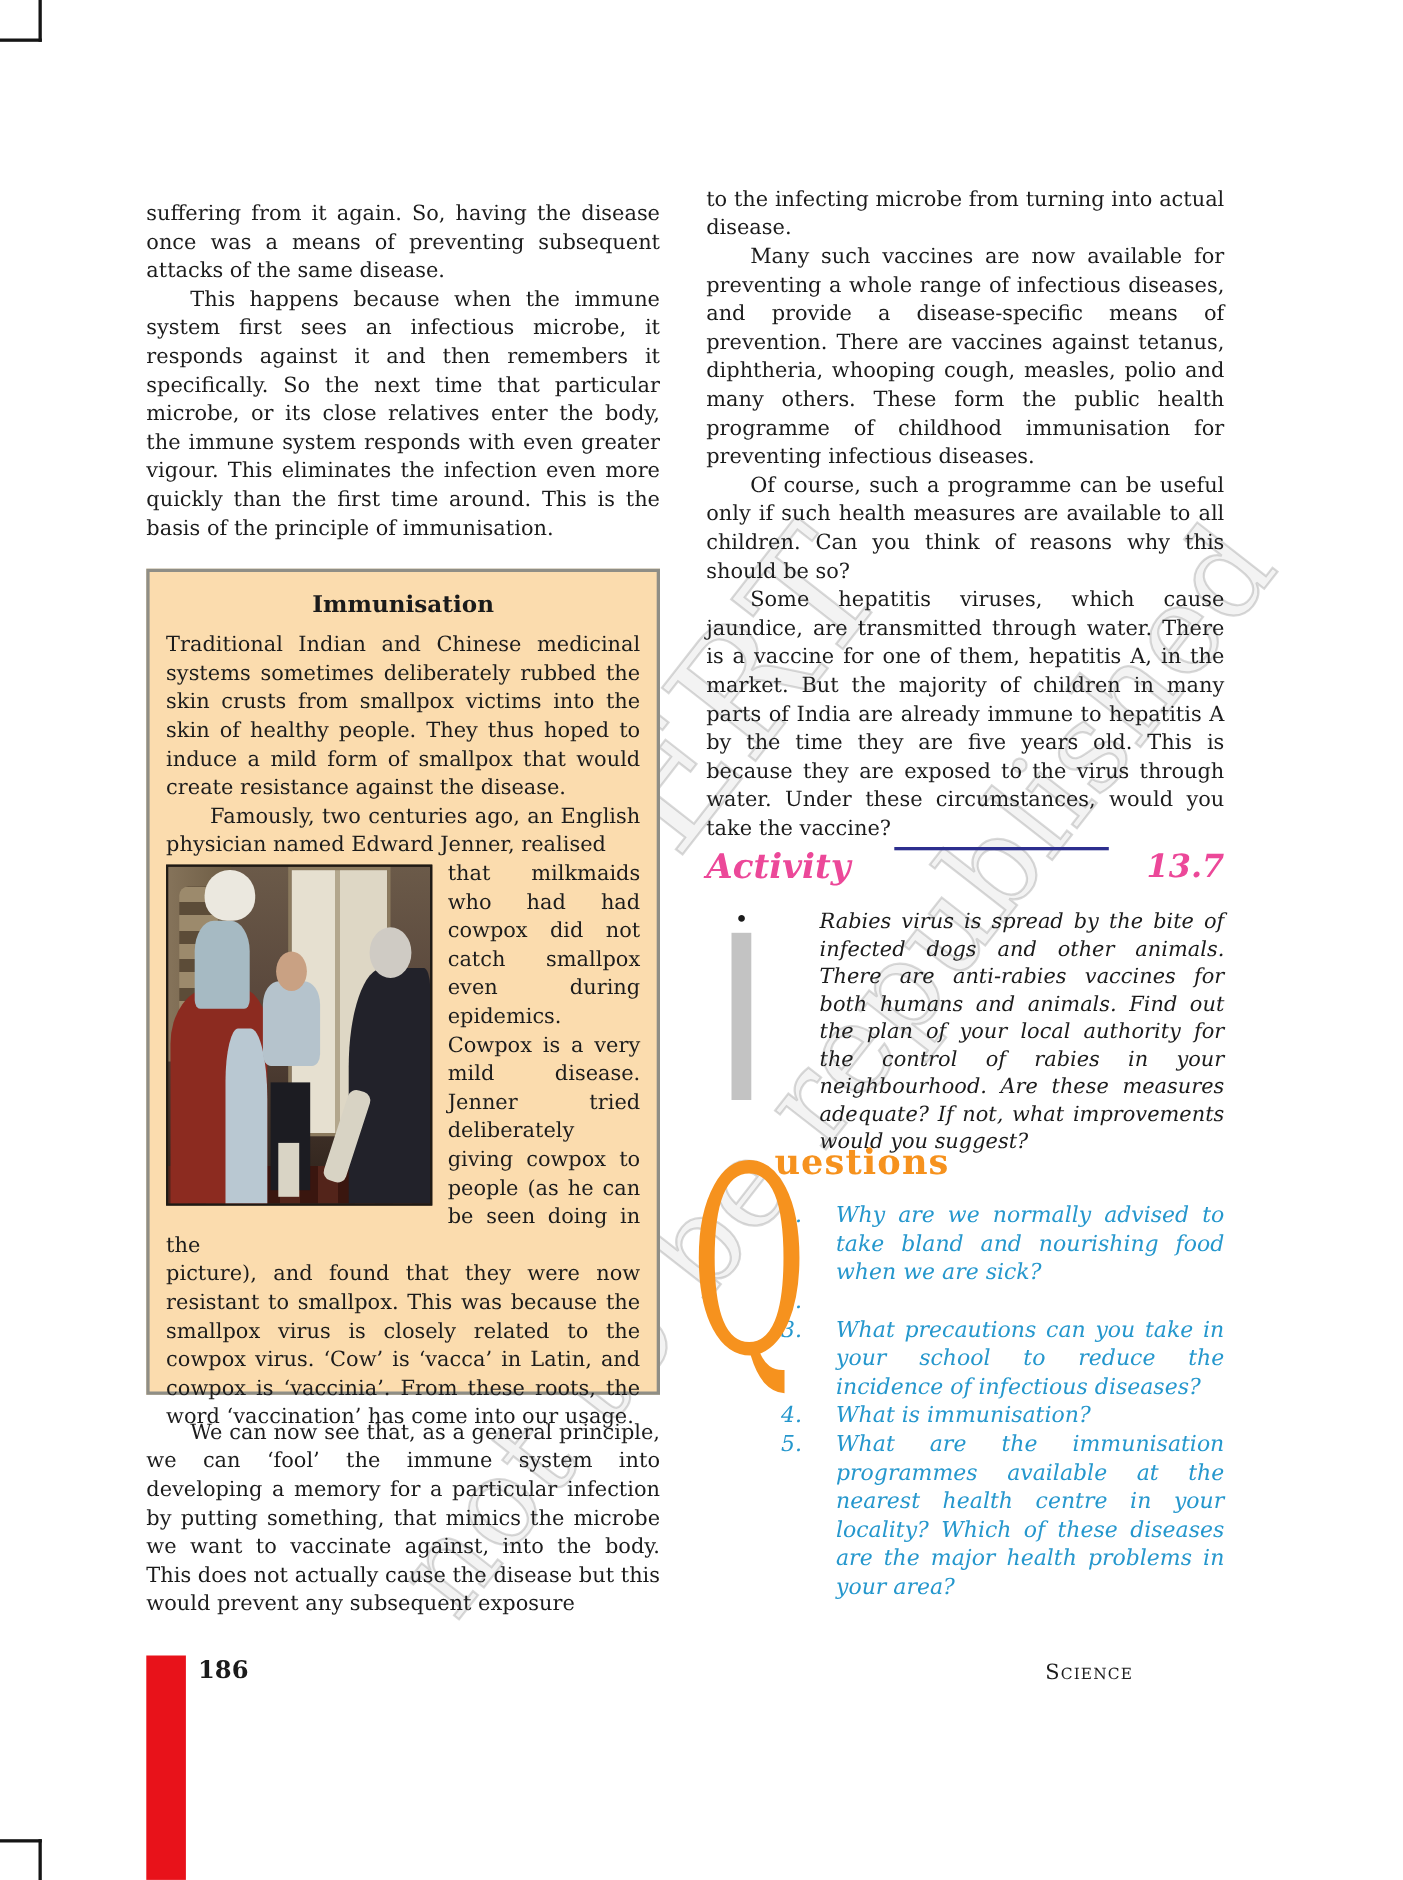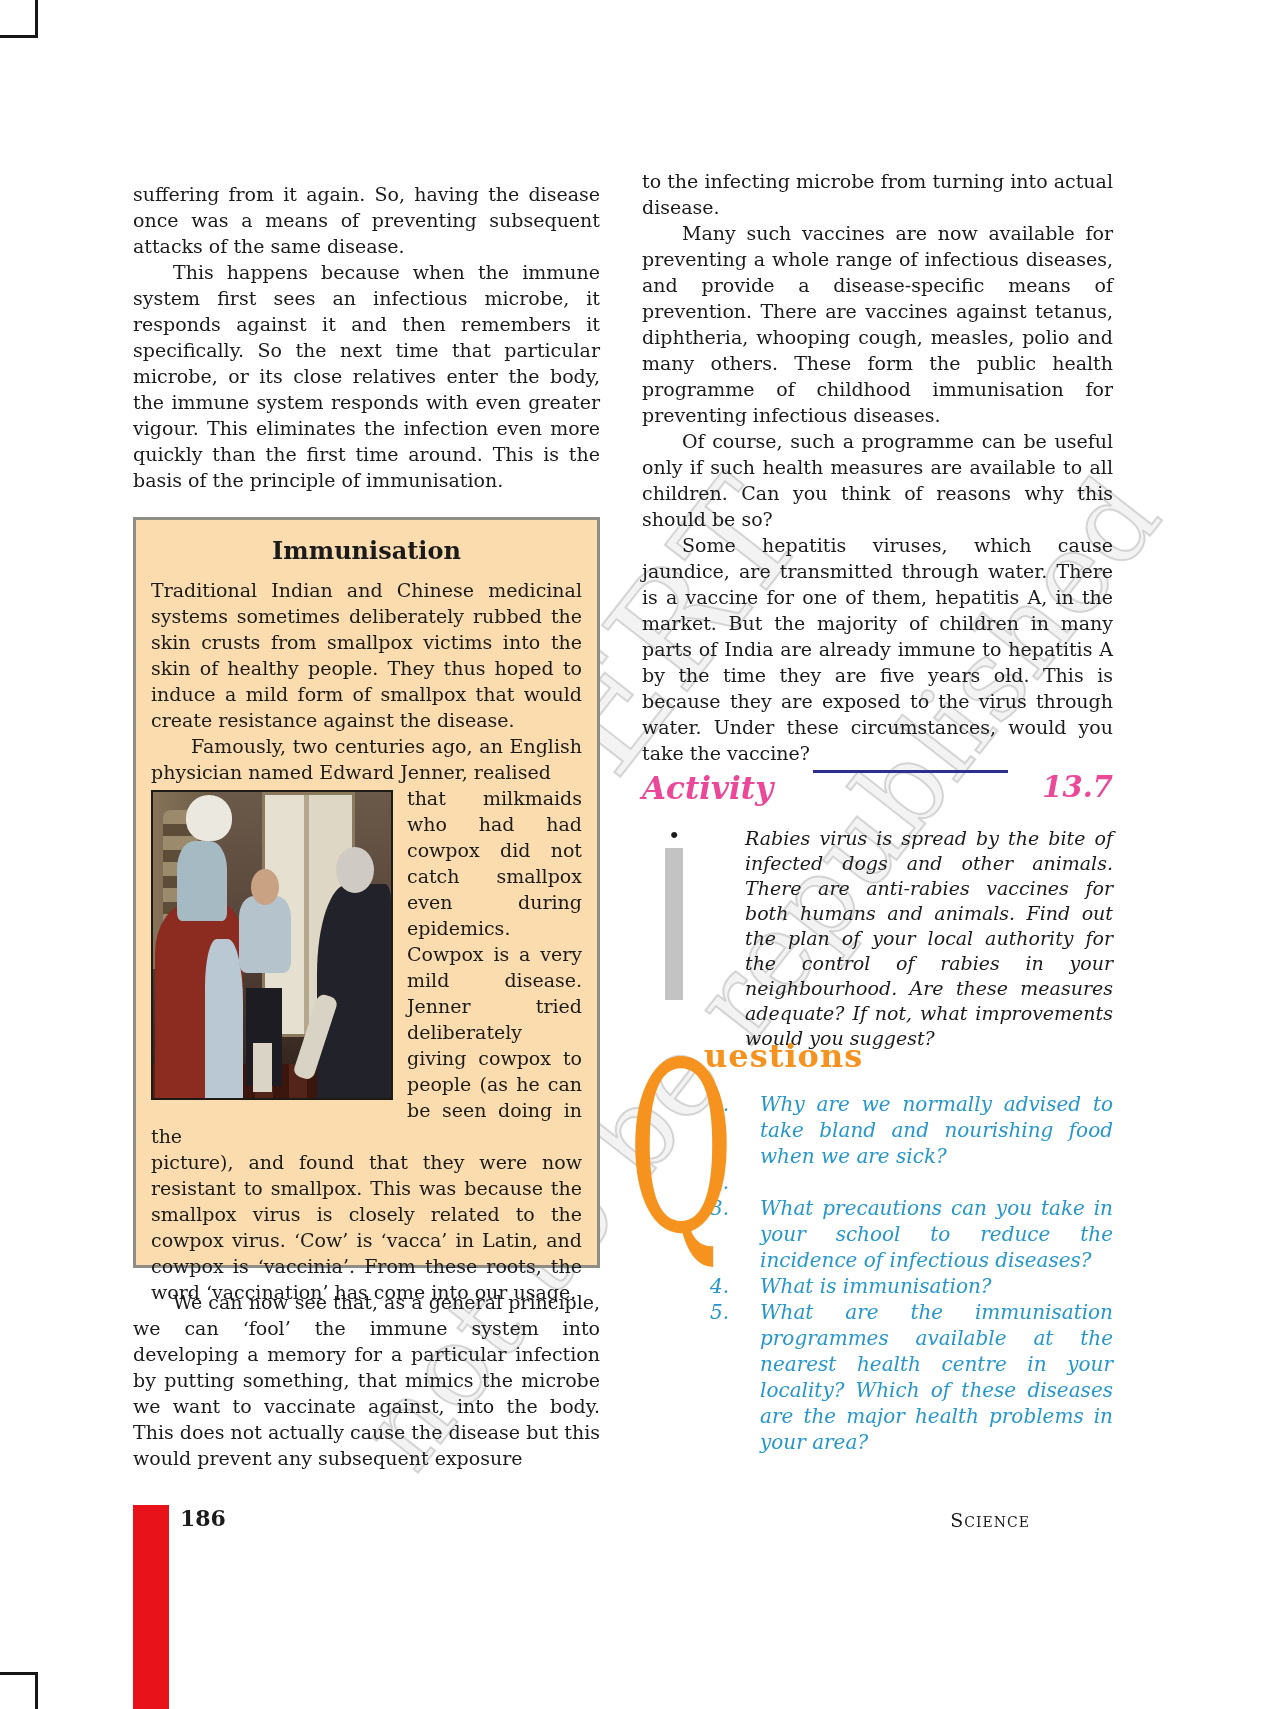--- a/index.html
+++ b/index.html
@@ -29,21 +29,21 @@
 
   
   .col-left-top   { left:133px; top:156px; width:467px;margin-top:25px; }
   .col-left-bottom{ left:133px; top:1289px; width:467px; }
   .col-right-top  { left:642px; top:168px; width:471px; }
 
   
   .immun-box { left:133px; top:517px; width:467px; height:751px;
     background:#fbdcae; border:3px solid #8f8e86; box-sizing:border-box;
     padding:8px 15px; }
-  .immun-title { text-align:center; font-weight:bold; font-size:24px;
+  .immun-title { text-align:center; font-weight:bold; font-size:21px;
     margin:8px 0 12px 0; }
   .immun-box p { font-size:19px; line-height:26px; }
   .p2cont { clear:both; }
 
   
   .painting { float:left; width:238px; height:306px; margin:5px 14px 4px 0;
     position:relative; overflow:hidden; border:2px solid #1e1a14; background:#3a2c22; }
   .painting div { position:absolute; }
   .pt-bg { left:0; top:0; width:100%; height:100%;
     background:linear-gradient(180deg,#6b5a49 0%,#57453a 45%,#2c2019 100%); }

